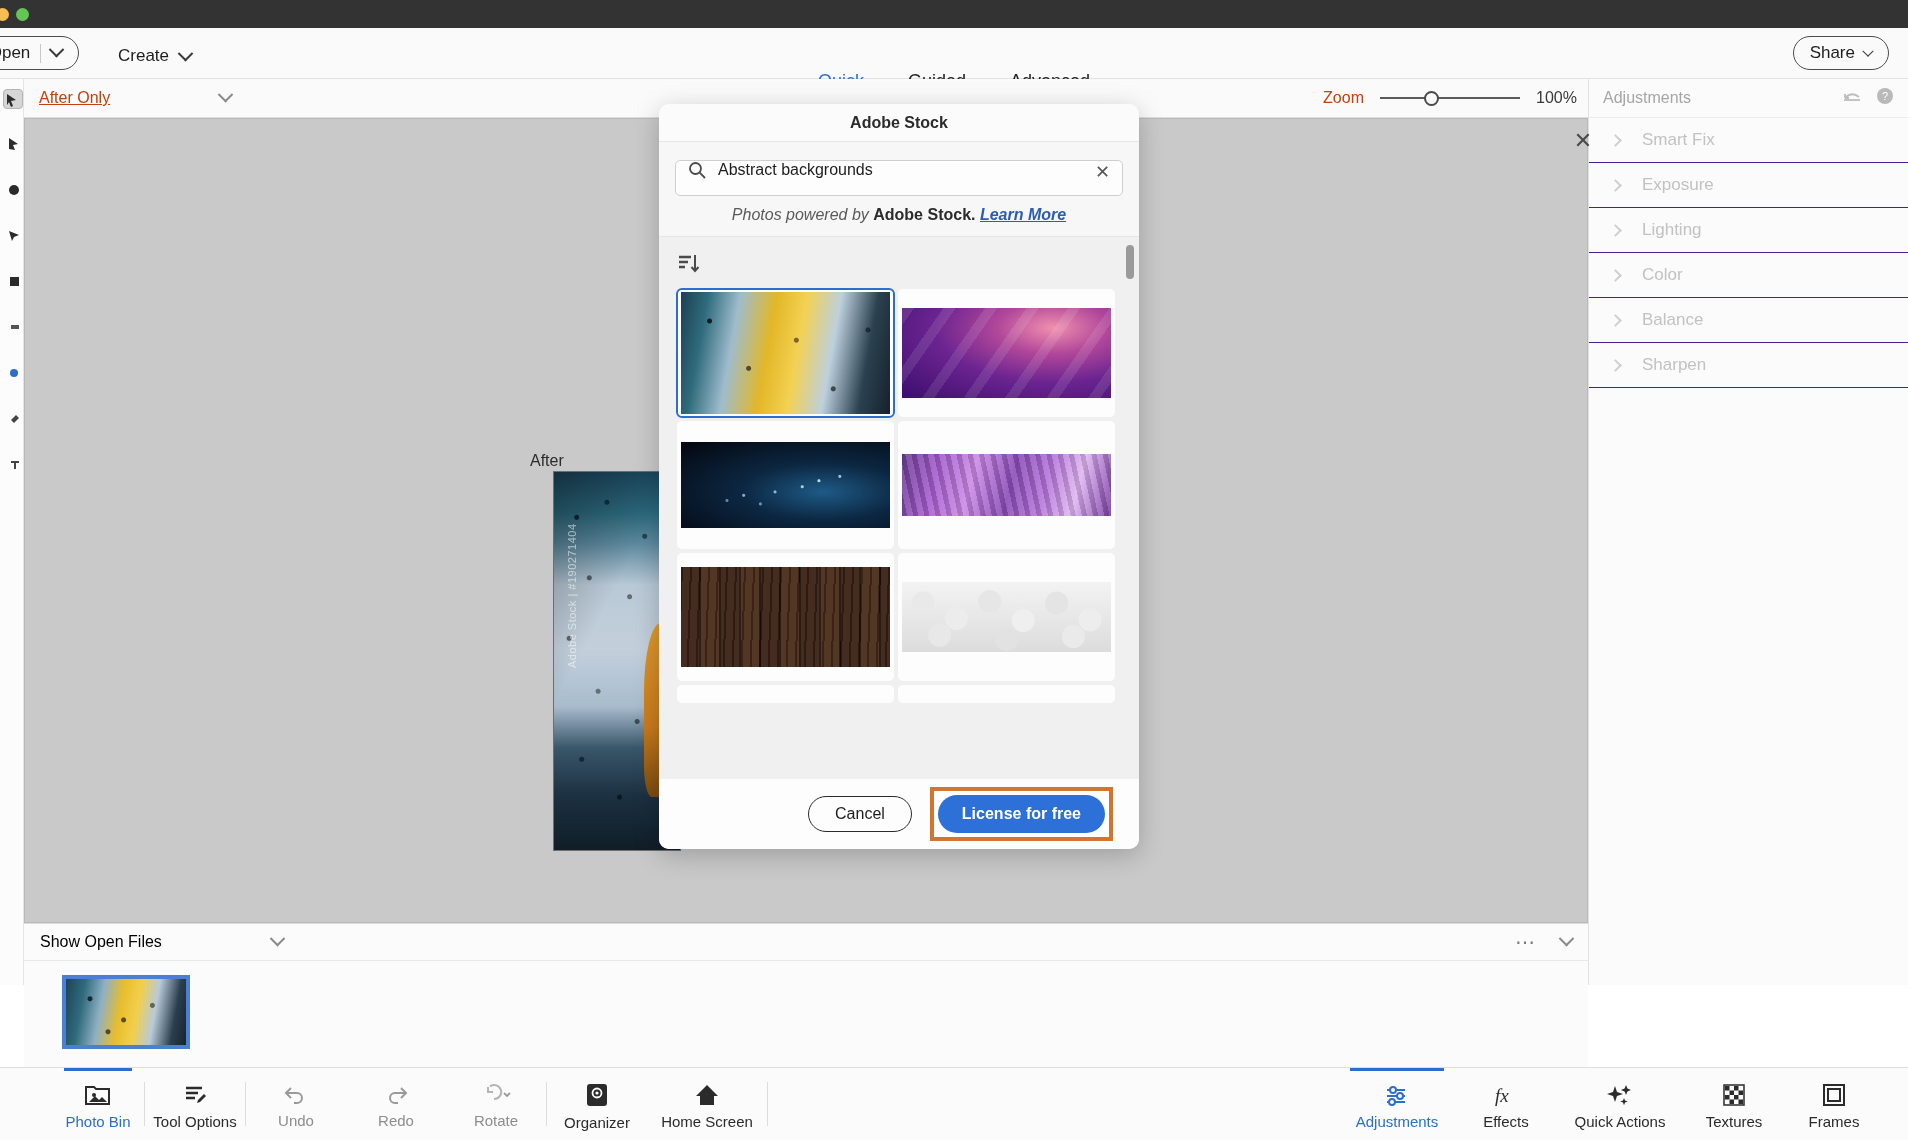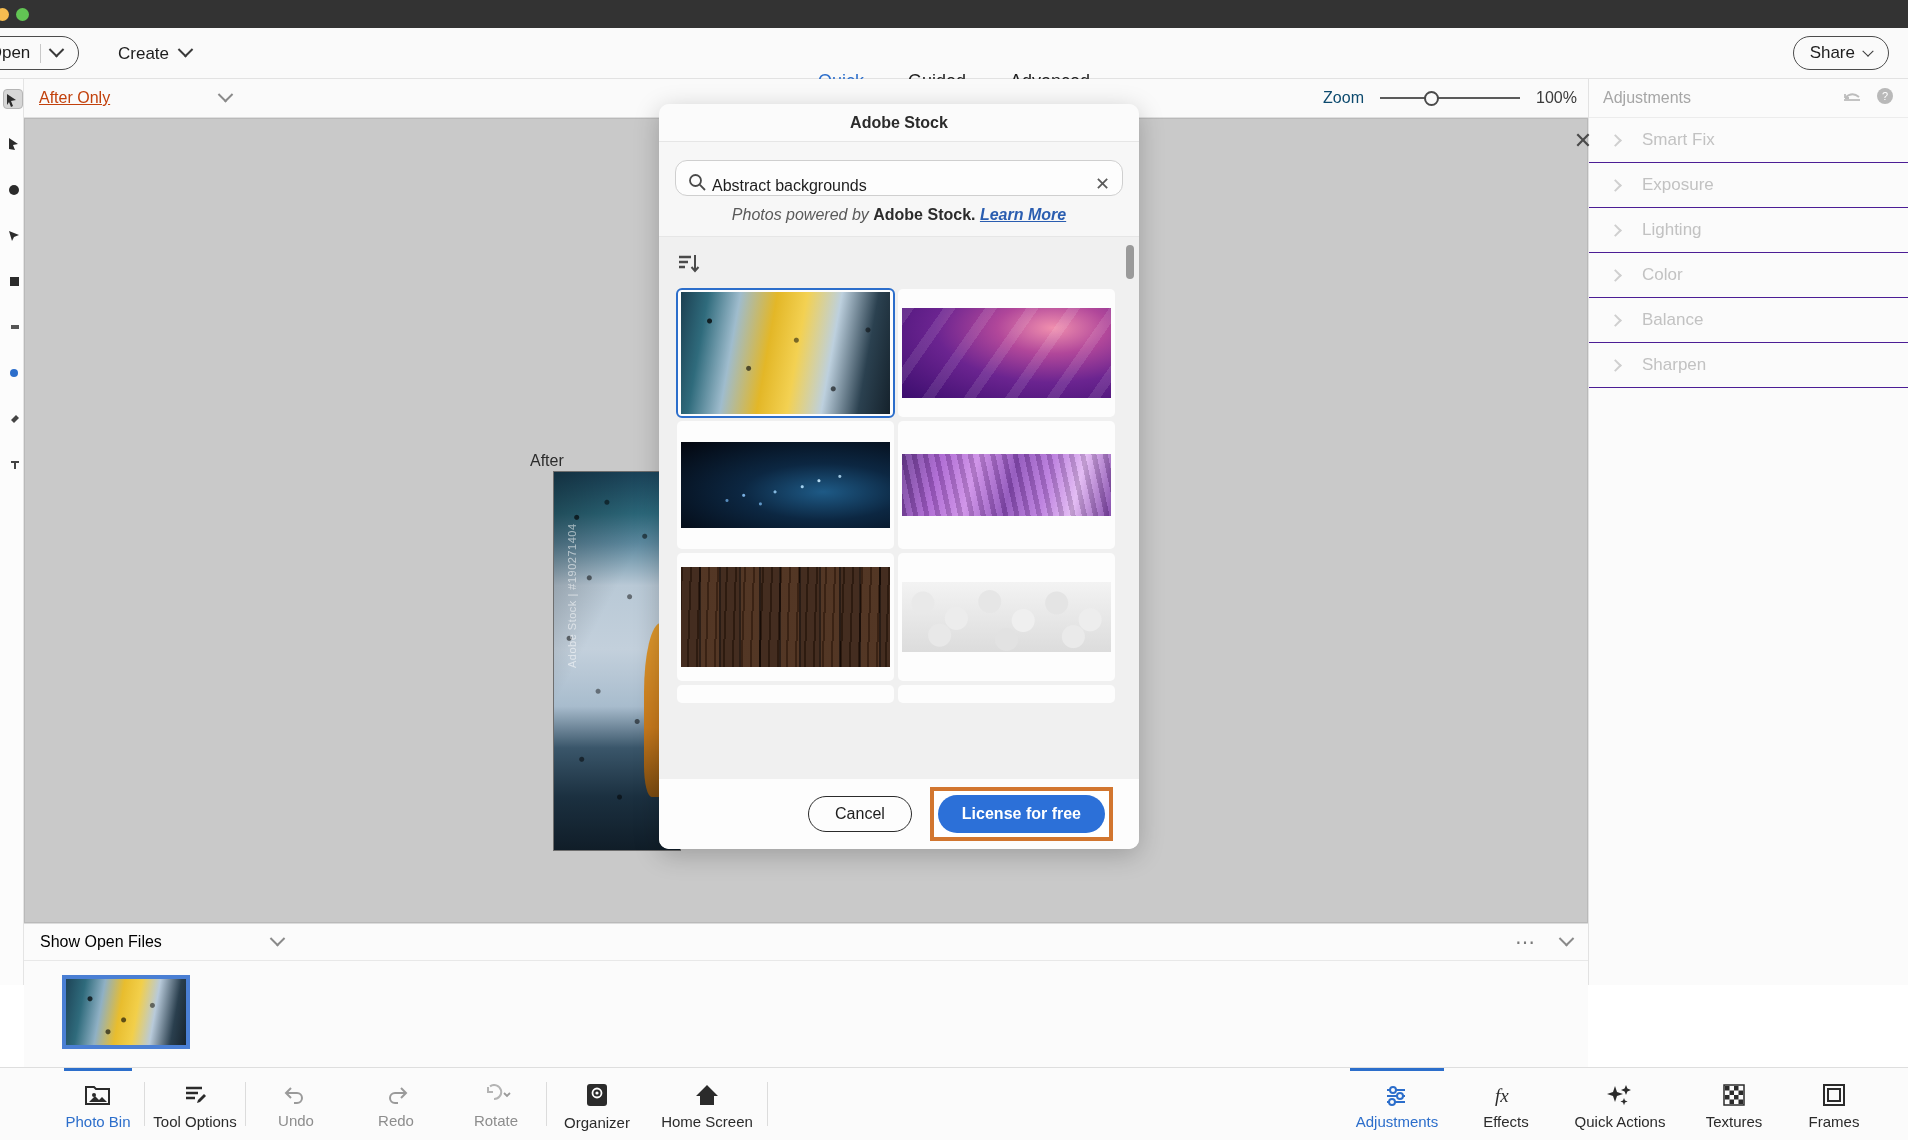--- a/index.html
+++ b/index.html
@@ -27,22 +27,22 @@
   }
   .open-pill {
     position: absolute; left: -28px; top: 8px; height: 34px; width: 107px;
     border: 1px solid #4c4c4c; border-radius: 18px; background: #fafafa;
     display: flex; align-items: center; justify-content: center; gap: 0px;
   }
   .open-pill .lbl { font-size: 17px; color: #1d1d1d; padding-right: 10px; }
   .open-pill .divider { width: 1px; height: 19px; background: #c8c8c8; }
   .open-pill .chev { padding-left: 10px; }
   .create-btn {
-    position: absolute; left: 110px; top: 16px; height: 34px;
-    display: flex; align-items: flex-start; gap: 11px; padding: 0 8px;
+    position: absolute; left: 110px; top: 4px; height: 34px;
+    display: flex; align-items: flex-end; gap: 11px; padding: 0 8px;
   }
   .create-btn .lbl { font-size: 17px; color: #1d1d1d; }
 
   .chev-d {
     display: inline-block; width: 11px; height: 11px;
     border-right: 2px solid #3a3a3a; border-bottom: 2px solid #3a3a3a;
     transform: rotate(45deg) translate(-2px,-2px);
   }
   .chev-d.sm { width: 8px; height: 8px; border-width: 1.7px; }
   .chev-d.light { border-color: #8a8a8a; }
@@ -83,21 +83,21 @@
     background: #fafafa; border-bottom: 1px solid #dfdfdf;
     display: flex; align-items: center;
   }
   .viewselect {
     display: flex; align-items: center; gap: 110px;
     margin-left: 15px; font-size: 16px; color: #c2410c; text-decoration: underline;
   }
   .zoomwrap {
     position: absolute; right: 320px; display: flex; align-items: center; gap: 16px;
   }
-  .zoomwrap .lbl { font-size: 16px; color: #0c4a6e; margin-left: 28px; }
+  .zoomwrap .lbl { font-size: 16px; color: #c2410c; margin-left: 28px; }
   .slider { position: relative; width: 140px; height: 16px; }
   .slider .track {
     position: absolute; top: 7px; left: 0; width: 140px; height: 2px; background: #5a5a5a;
   }
   .slider .knob {
     position: absolute; top: 1px; left: 44px; width: 15px; height: 15px;
     border: 2px solid #4a4a4a; border-radius: 50%; background: #fafafa;
   }
   .zoomval { font-size: 16px; color: #3a3a3a; width: 52px; }
 
@@ -231,22 +231,22 @@
   }
   .dlg-title {
     height: 38px; background: #fbfbfb; border-bottom: 1px solid #e6e6e6;
     display: flex; align-items: center; justify-content: center;
     font-size: 16px; font-weight: bold; color: #2b2b2b;
   }
   .dlg-search-area {
     background: #f7f7f7; padding: 18px 16px 12px; border-bottom: 1px solid #e6e6e6;
   }
   .searchbox {
-    height: 36px; background: #fdfdfd; border: 1px solid #cfcfcf; border-radius: 12px;
-    display: flex; align-items: flex-end; padding: 0 12px; gap: 6px;
+    height: 36px; background: #fdfdfd; border: 1px solid #cfcfcf; border-radius: 5px;
+    display: flex; align-items: flex-start; padding: 0 12px; gap: 12px;
   }
   .searchbox .val { flex: 1; font-size: 16px; color: #1d1d1d; }
   .searchbox .clr { font-size: 18px; color: #5a5a5a; cursor: pointer; }
   .powered {
     margin-top: 10px; text-align: center; font-size: 16px; color: #5a5a5a; font-style: italic;
   }
   .powered b { font-style: normal; font-weight: bold; color: #2b2b2b; }
   .powered a { color: #2a5db0; text-decoration: underline; font-style: italic; font-weight: bold; }
 
   .dlg-body { flex: 1; position: relative; overflow: hidden; background: #f0f0f0; }

